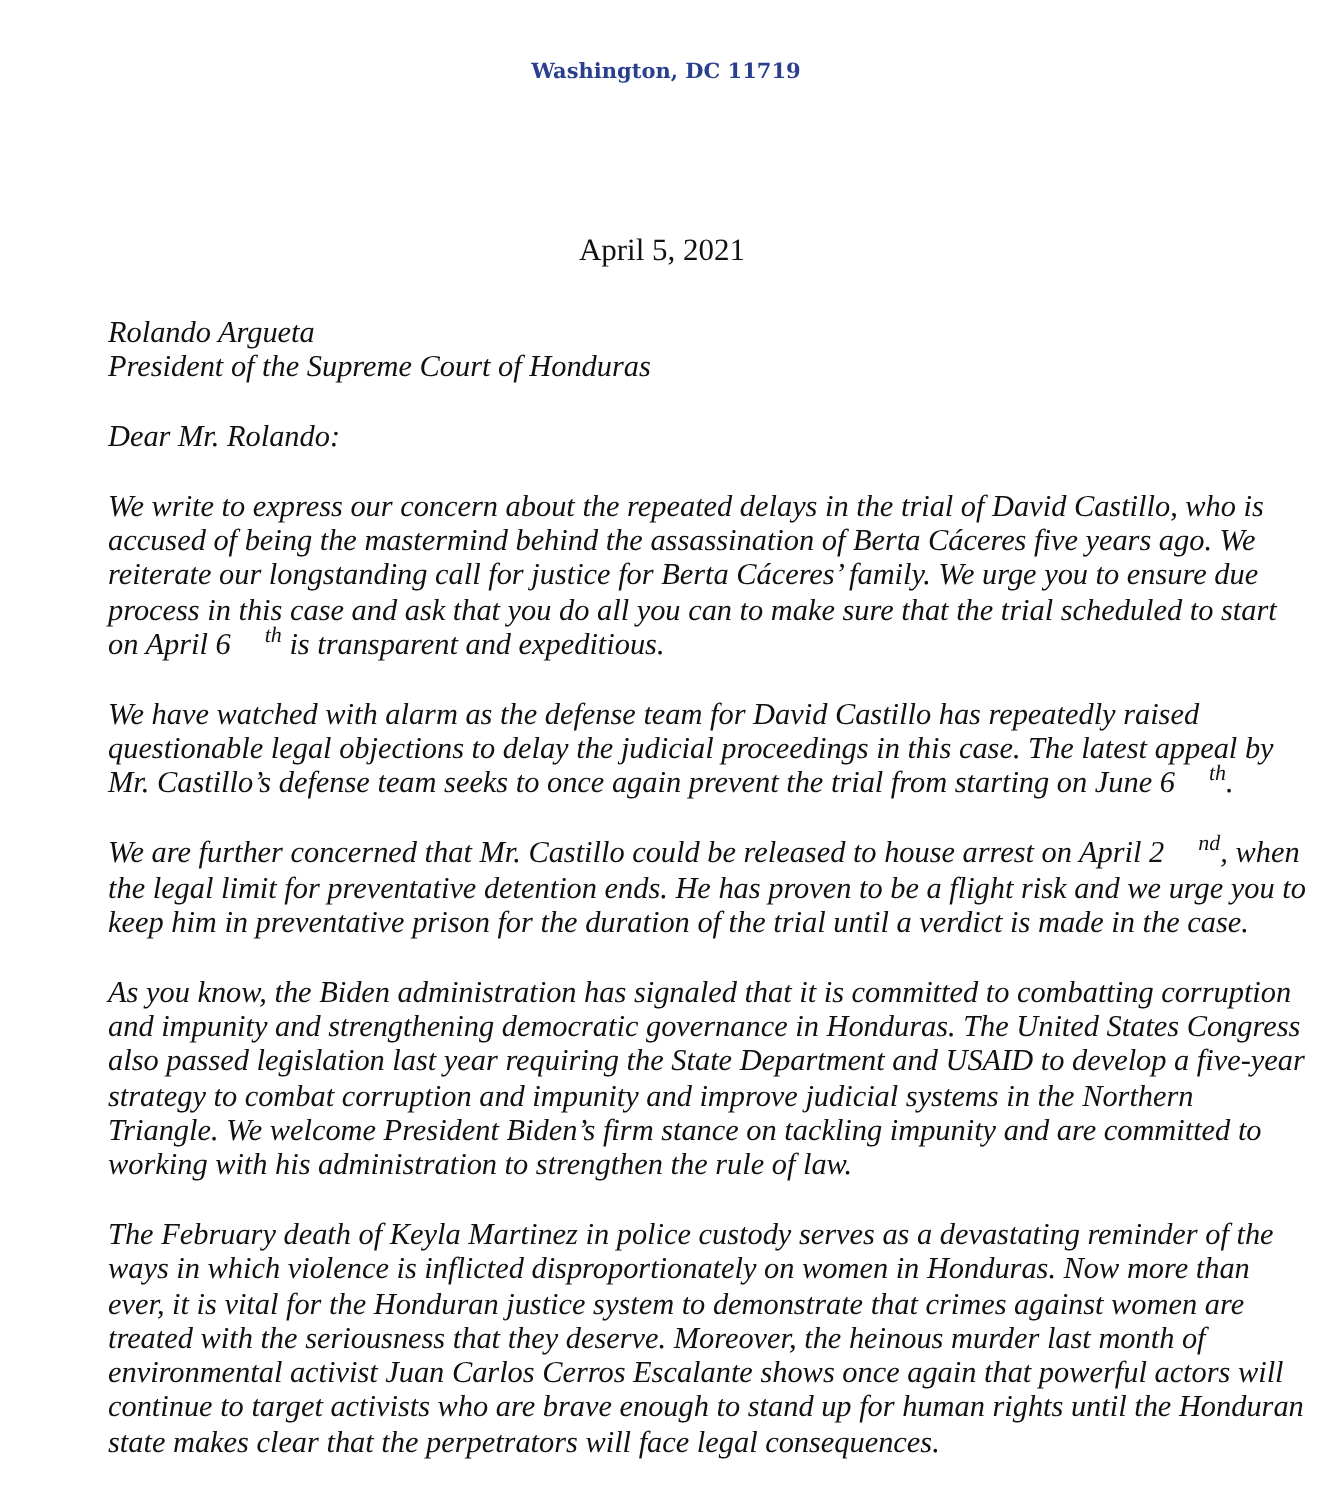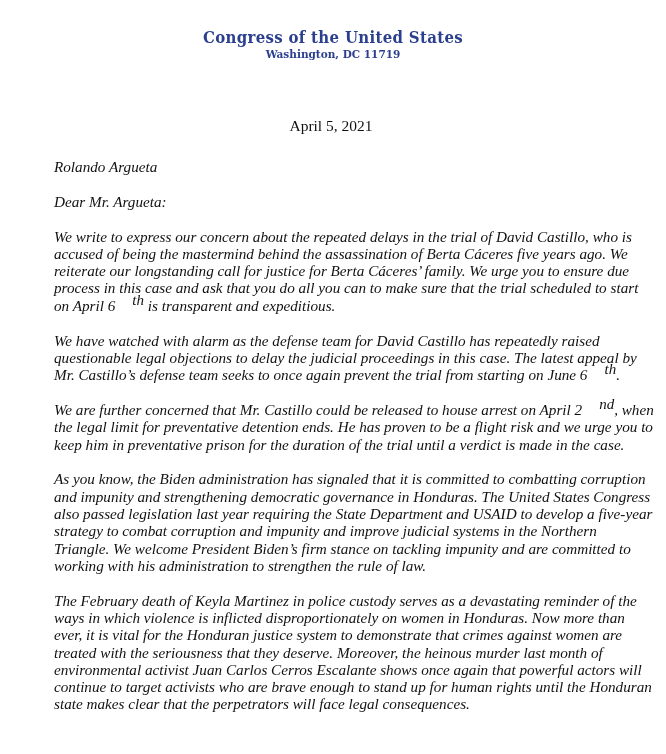--- a/index.html
+++ b/index.html
@@ -8,36 +8,36 @@
   .letterhead { position: absolute; top: 29px; left: 0; width: 666px; text-align: center; }
   .lh-title { font-family: "DejaVu Serif", "Liberation Serif", serif; font-weight: bold;
               color: #2b3f8f; font-size: 15px; letter-spacing: 0.3px; line-height: 18px;
               transform: scaleY(1.05); }
   .lh-sub { font-family: "DejaVu Serif", "Liberation Serif", serif; font-weight: bold;
             color: #2b3f8f; font-size: 10.5px; line-height: 14px; }
   .date { position: absolute; top: 117px; left: 0; width: 662px; text-align: center; font-size: 15.5px; }
   .body { position: absolute; left: 54px; top: 158px; width: 600px; font-size: 15.2px; line-height: 17.3px; font-style: italic; }
   .body p { margin: 0; }
   .gap { height: 17.5px; }
-  sup { font-size: 15px; vertical-align: 6px; line-height: 0; padding-left: 17px; }
+  sup { font-size: 11px; vertical-align: 6px; line-height: 0; padding-left: 17px; }
 </style>
 </head>
 <body>
 
 <div class="letterhead">
-  <div class="lh-title">Congress of the United States</div>
   <div class="lh-sub">Washington, DC 11719</div>
 </div>
 
 <div class="date">April 5, 2021</div>
 
 <div class="body">
   <p>Rolando Argueta</p>
+  <p>President of the Supreme Court of Honduras</p>
   <div class="gap"></div>
-  <p>Dear Mr. Argueta:</p>
+  <p>Dear Mr. Rolando:</p>
   <div class="gap"></div>
   <p><span>We write to express our concern about the repeated delays in the trial of David Castillo, who is accused of being the mastermind behind the assassination of Berta Cáceres five years ago. We reiterate our longstanding call for justice for Berta Cáceres’ family. We urge you to ensure due process in this case and ask that you do all you can to make sure that the trial scheduled to start on April 6</span><sup>th</sup><span> is transparent and expeditious.</span></p>
   <div class="gap"></div>
   <p><span>We have watched with alarm as the defense team for David Castillo has repeatedly raised questionable legal objections to delay the judicial proceedings in this case.  The latest appeal by Mr. Castillo’s defense team seeks to once again prevent the trial from starting on June 6</span><sup>th</sup><span>.</span></p>
   <div class="gap"></div>
   <p><span>We are further concerned that Mr. Castillo could be released to house arrest on April 2</span><sup>nd</sup><span>, when the legal limit for preventative detention ends.  He has proven to be a flight risk and we urge you to keep him in preventative prison for the duration of the trial until a verdict is made in the case.</span></p>
   <div class="gap"></div>
   <p>As you know, the Biden administration has signaled that it is committed to combatting corruption and impunity and strengthening democratic governance in Honduras.  The United States Congress also passed legislation last year requiring the State Department and USAID to develop a five-year strategy to combat corruption and impunity and improve judicial systems in the Northern Triangle. We welcome President Biden’s firm stance on tackling impunity and are committed to working with his administration to strengthen the rule of law.</p>
   <div class="gap"></div>
   <p>The February death of Keyla Martinez in police custody serves as a devastating reminder of the ways in which violence is inflicted disproportionately on women in Honduras. Now more than ever, it is vital for the Honduran justice system to demonstrate that crimes against women are treated with the seriousness that they deserve. Moreover, the heinous murder last month of environmental activist Juan Carlos Cerros Escalante shows once again that powerful actors will continue to target activists who are brave enough to stand up for human rights until the Honduran state makes clear that the perpetrators will face legal consequences.</p>

